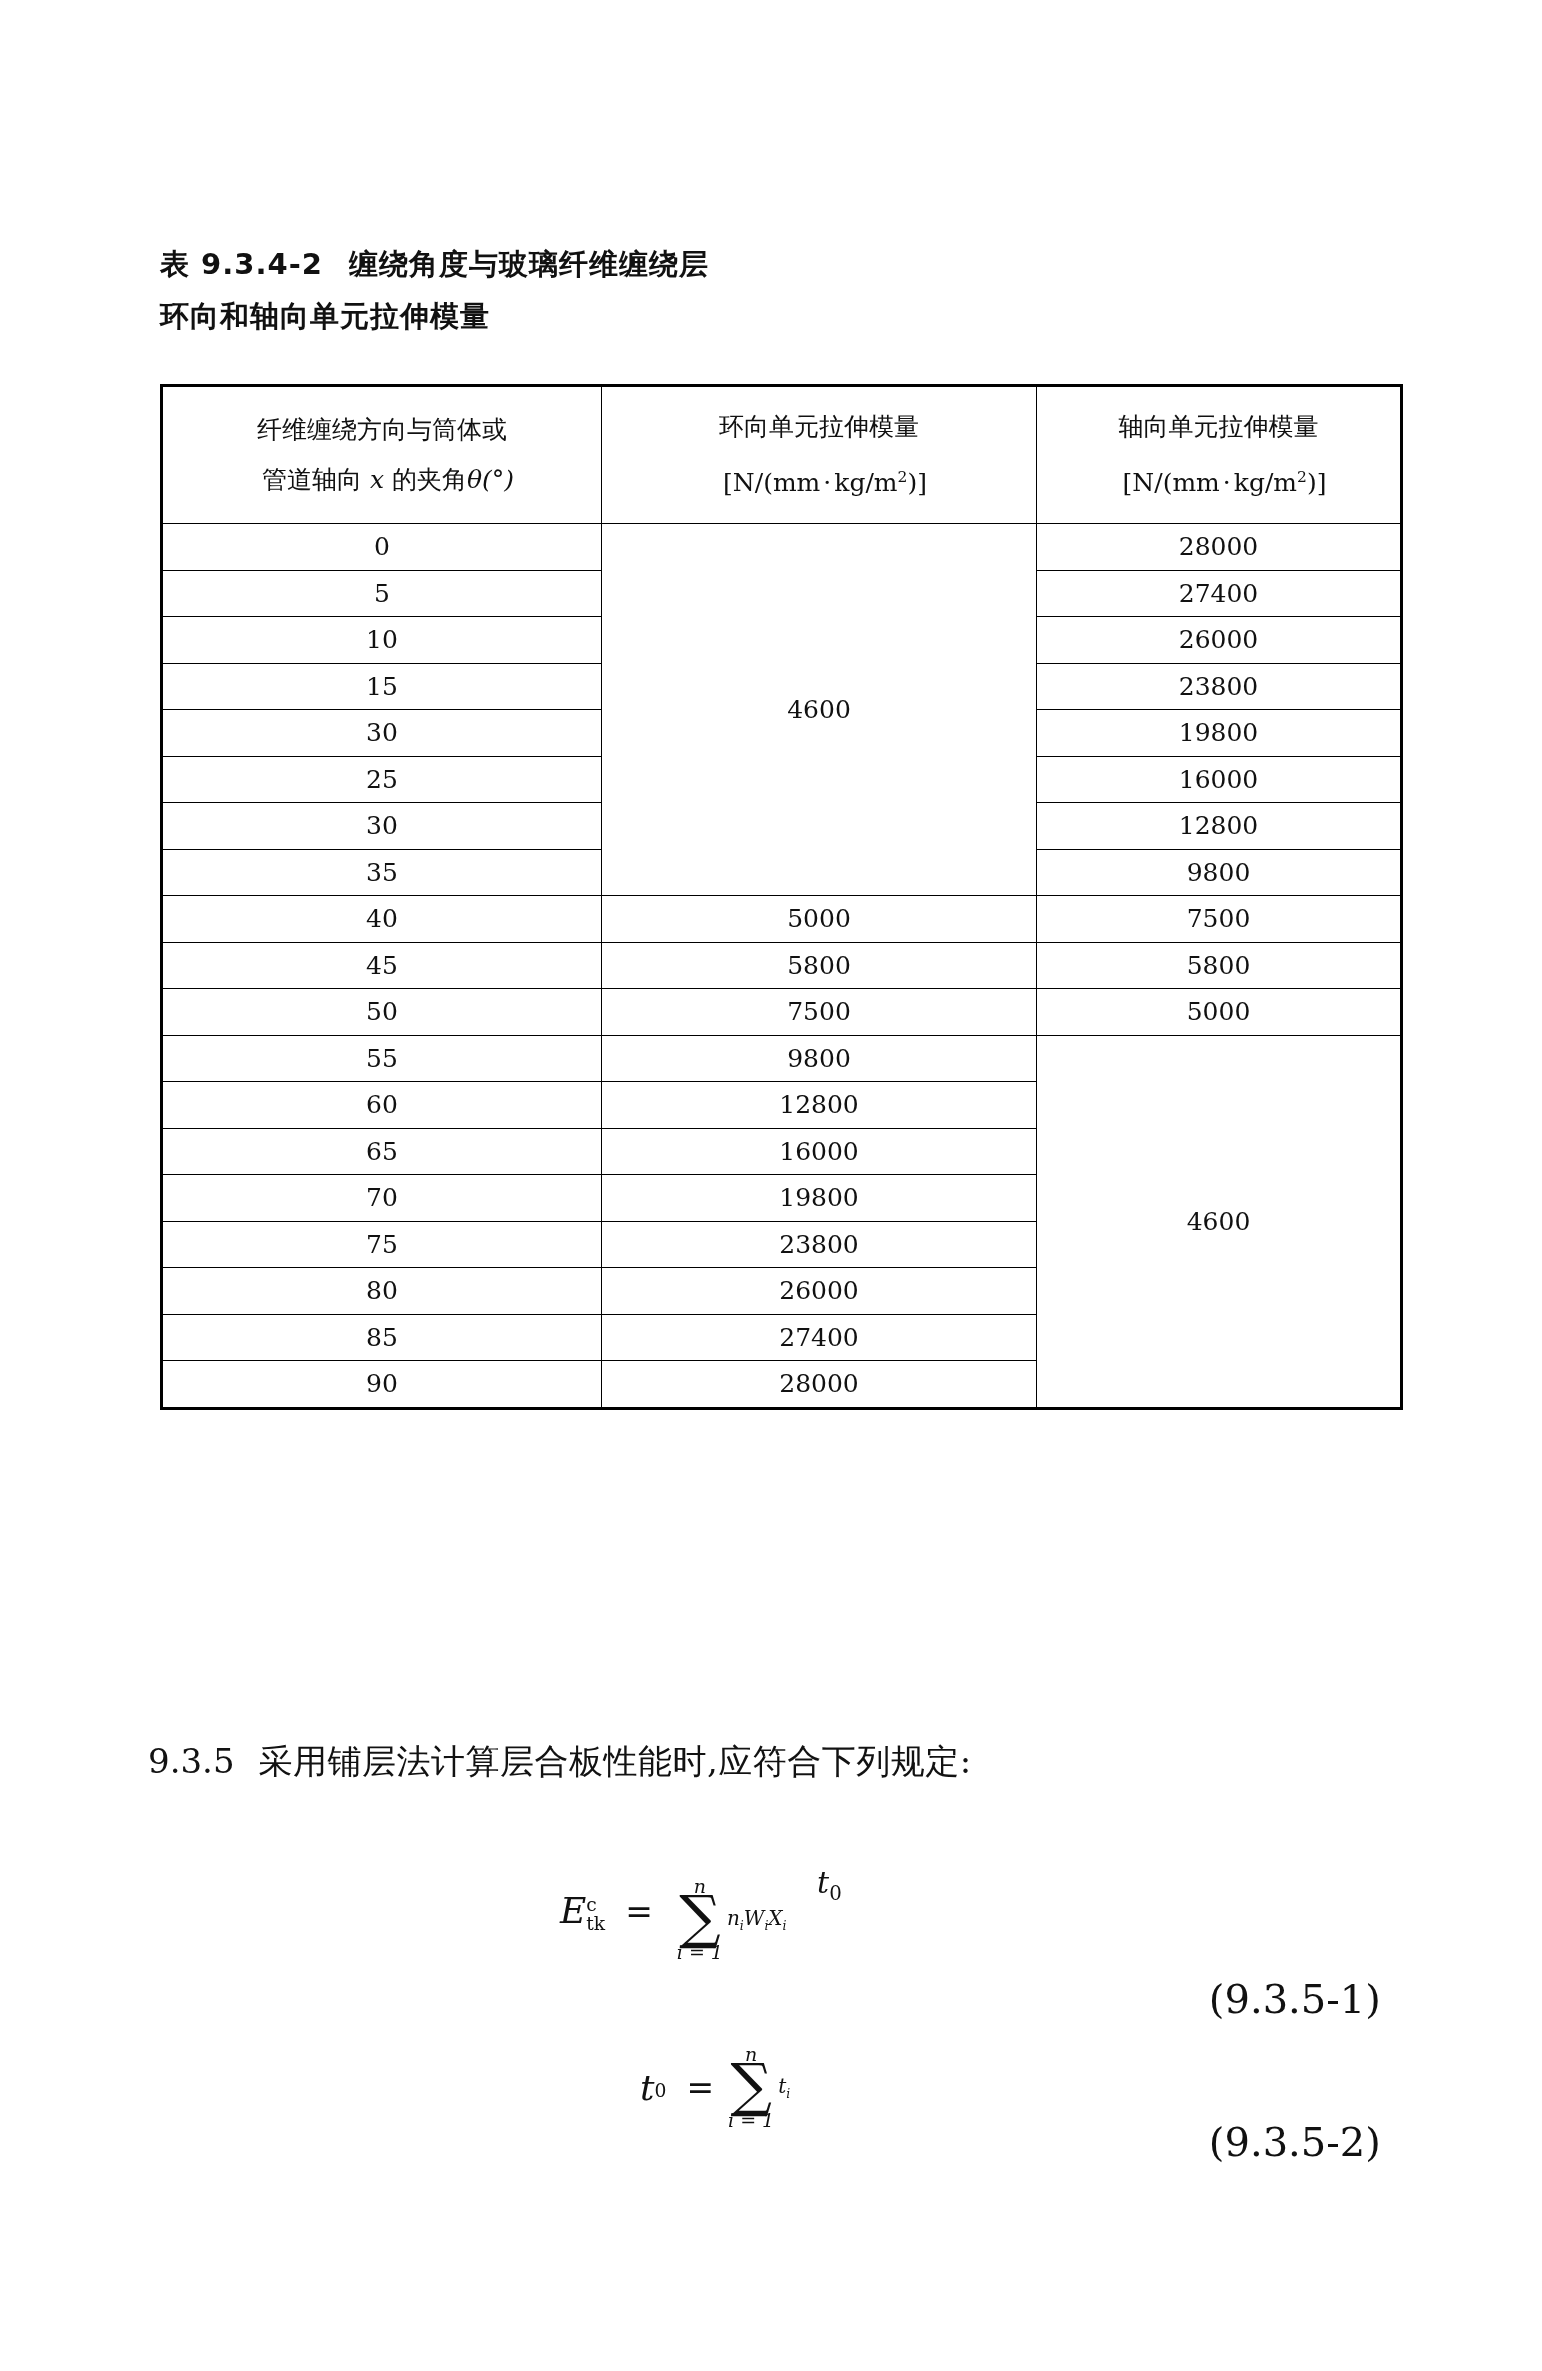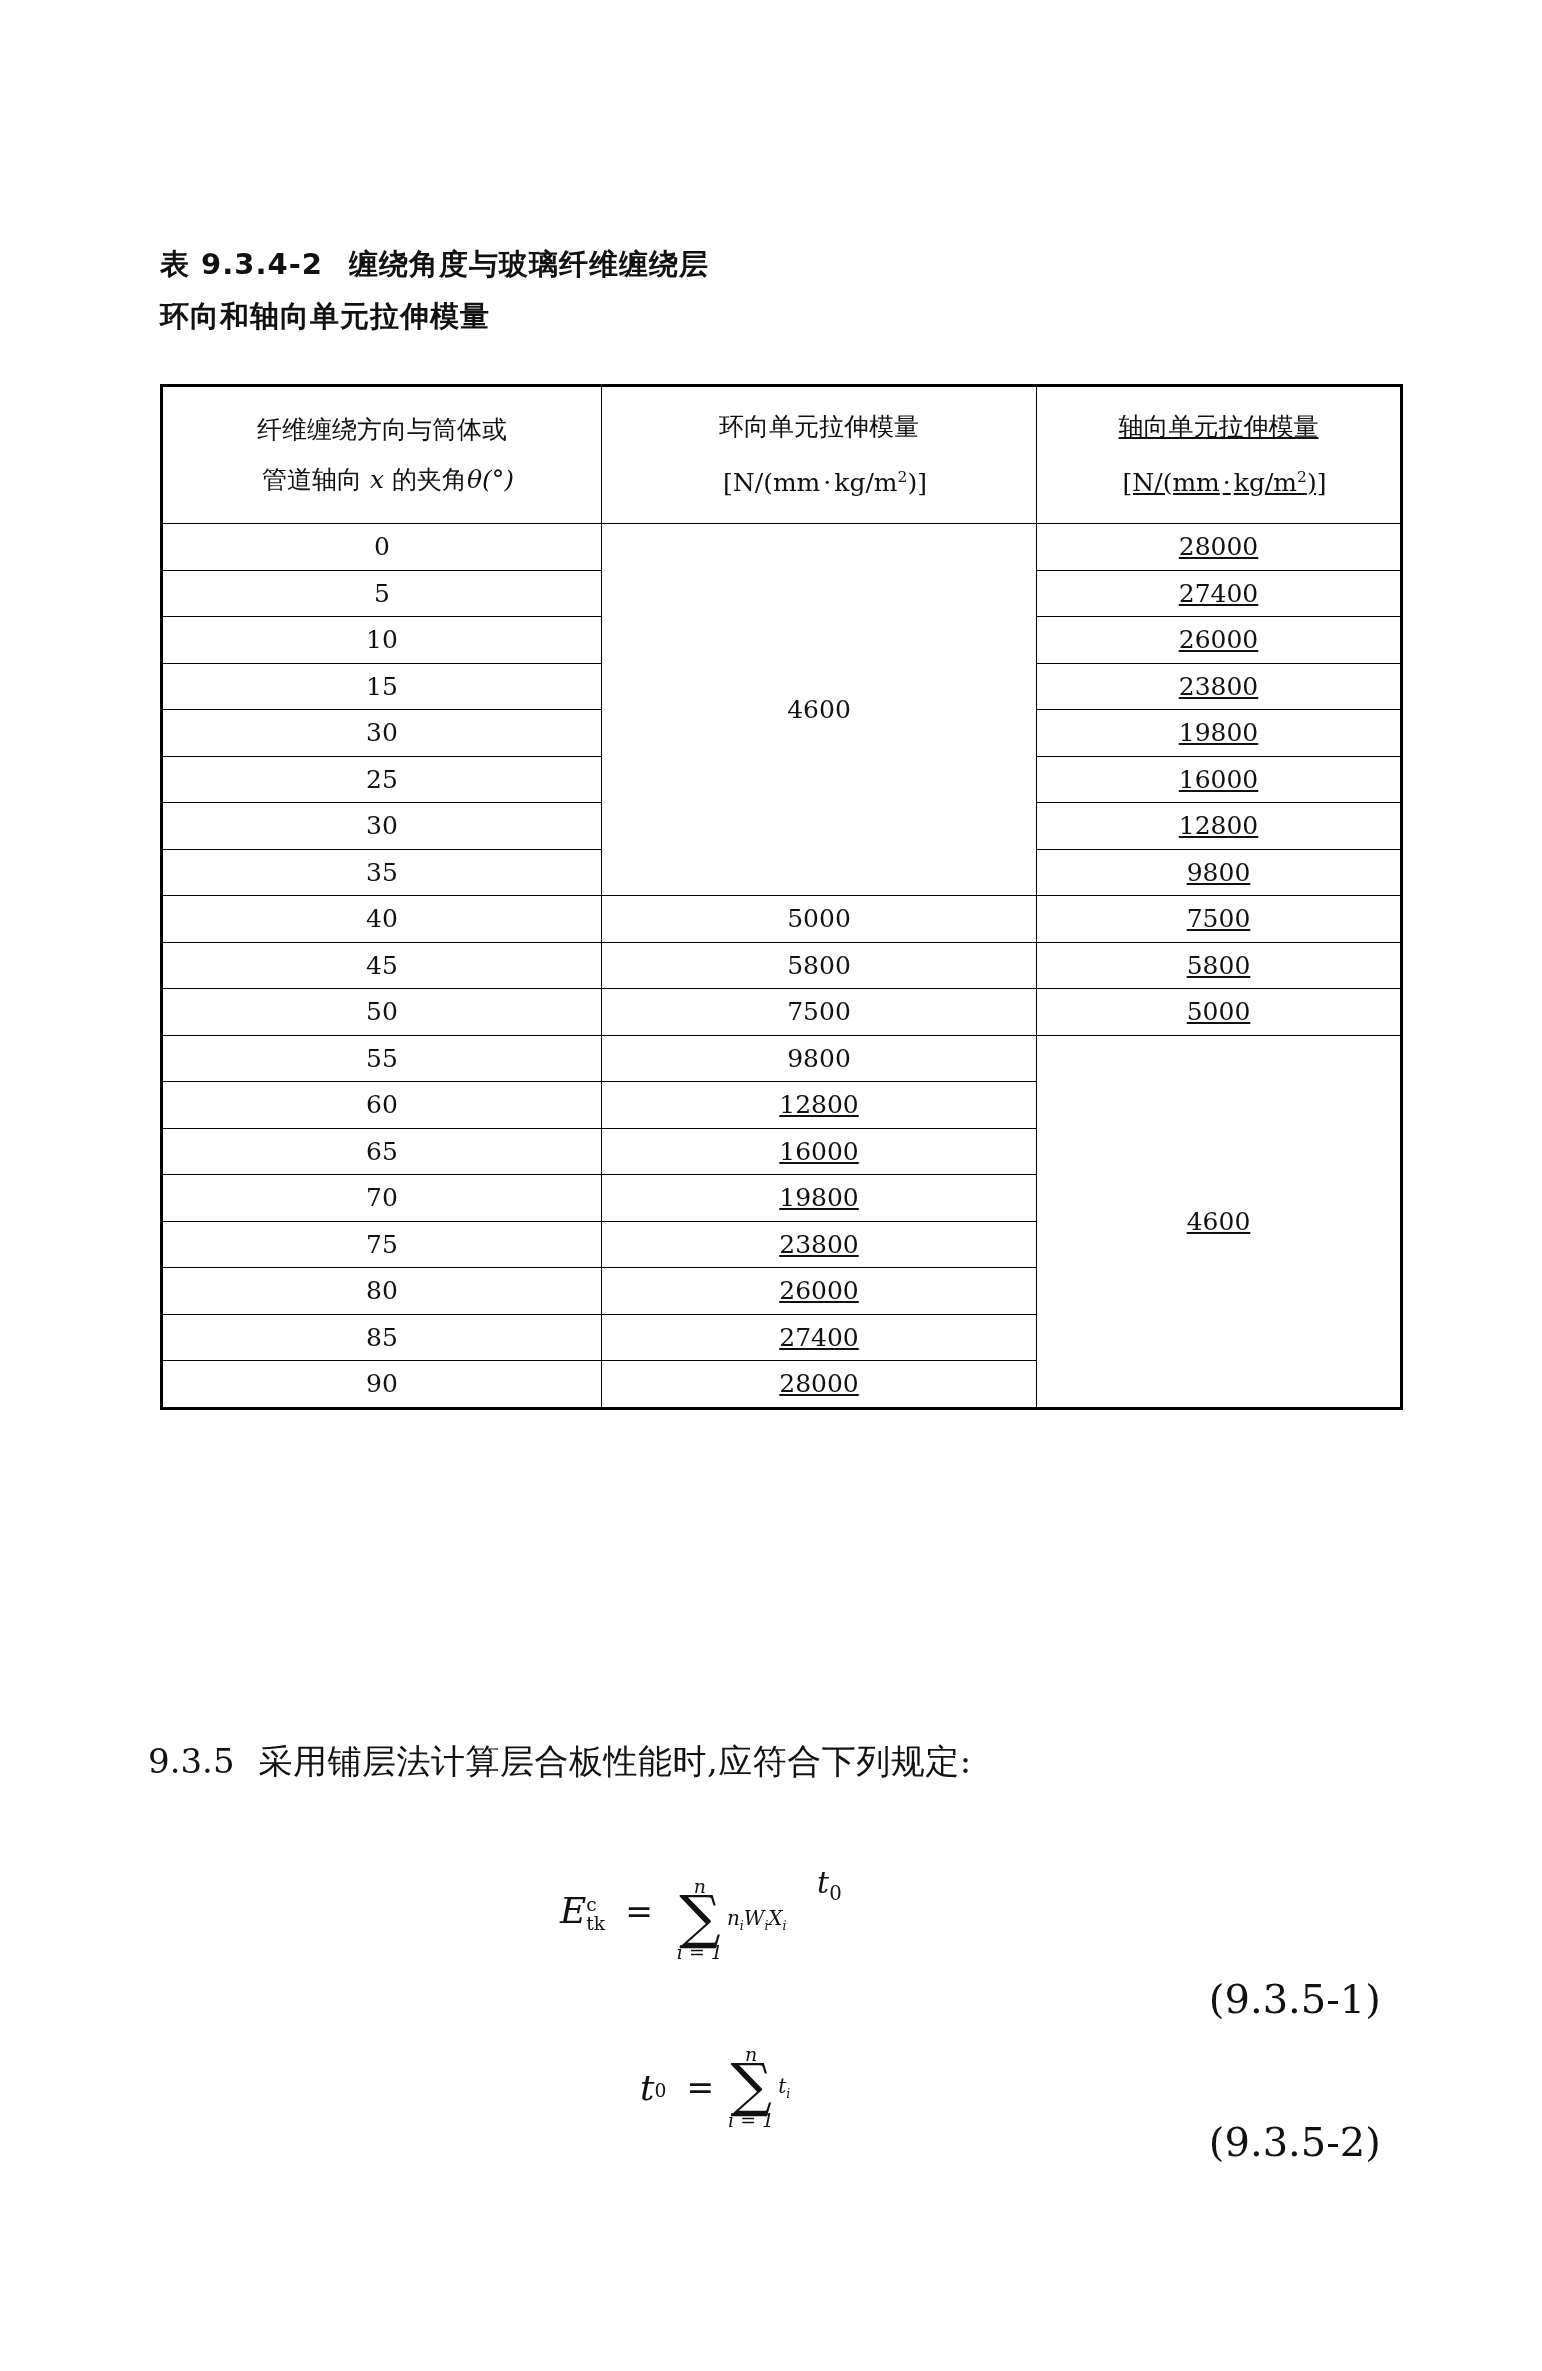--- a/index.html
+++ b/index.html
@@ -67,21 +67,21 @@
     font-size: 25px;
     color: #111;
   }
   
   table.data { border: 3px solid #000; }
   table.data tr:first-child th { border-top: none; }
   table.data tr.last-row td { border-bottom: none; }
   table.data tr th:first-child,
   table.data tr td:first-child { border-left: none; }
   table.data tr th:last-child,
-  table.data tr td:last-child { border-right: none; text-decoration: underline; }
+  table.data tr td:last-child { border-right: none; }
 
   th.hcell {
     height: 136px;
     line-height: 50px;
     font-size: 27px;
     padding: 4px 6px;
     border-bottom: 2px solid #000;
   }
   th.hcell .l1 { display: block; }
   th.hcell .l2 { display: block; margin-left: 12px; }

